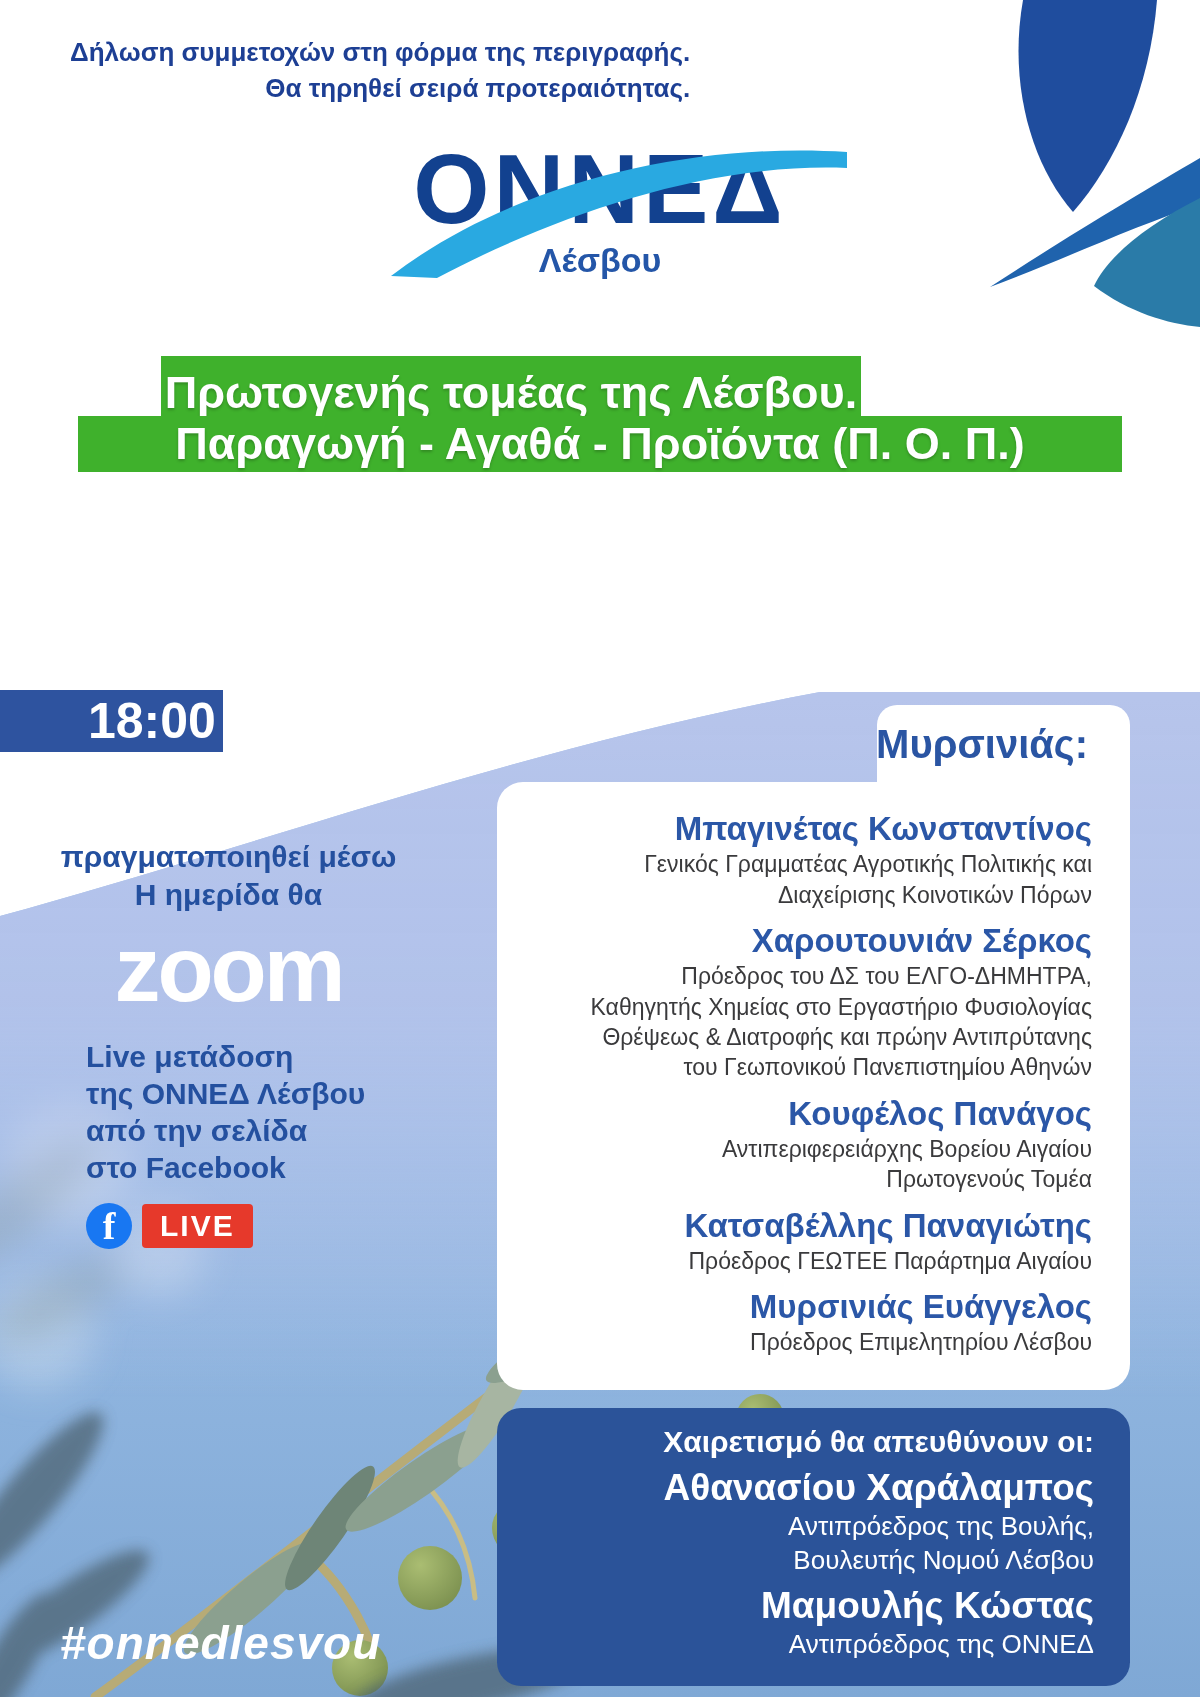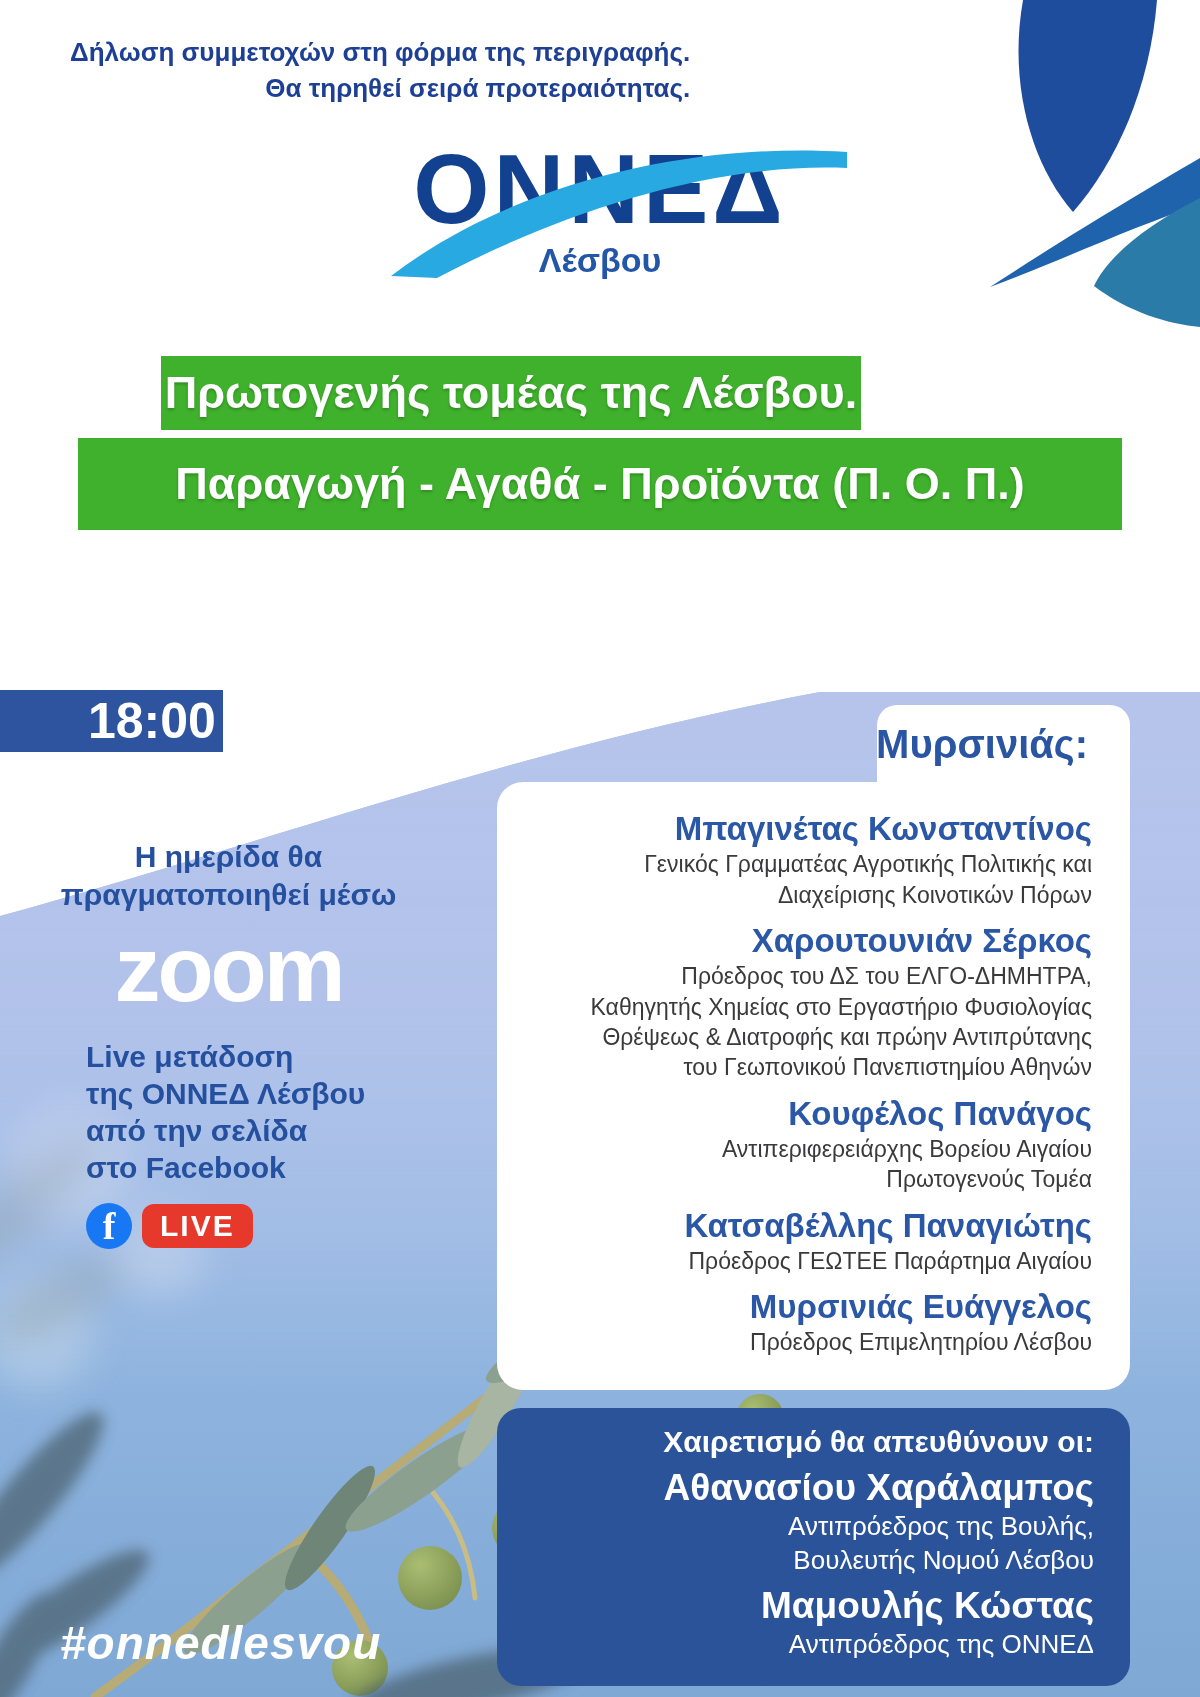--- a/index.html
+++ b/index.html
@@ -12,21 +12,21 @@
   
   .logo-wrap{position:absolute;left:0;top:138px;width:100%;text-align:center;}
   .logo-inner{position:relative;display:inline-block;}
   .logo-onned{font-size:98px;font-weight:800;color:#12418f;letter-spacing:4px;line-height:1.05;}
   .logo-swoosh{position:absolute;left:-28px;top:-12px;pointer-events:none;}
   .logo-region{font-size:34px;font-weight:700;color:#2456a8;margin-top:0px;}
   
   .banner{position:absolute;background:#3fb12c;color:#fff;font-weight:700;display:flex;
           align-items:center;justify-content:center;text-shadow:0 2px 3px rgba(0,0,0,.22);}
   .banner1{left:161px;width:700px;top:356px;height:74px;font-size:45px;}
-  .banner2{left:78px;width:1044px;top:438px;height:92px;font-size:45px;}
+  .banner2{left:78px;width:1044px;top:416px;height:56px;font-size:45px;}
   
   .lower{position:absolute;left:0;top:598px;width:1200px;height:1099px;overflow:hidden;
          background:linear-gradient(180deg,#b0c9ec 0%,#a3c2e9 35%,#91b6e0 65%,#7fa8d5 100%);}
   .scene-svg{position:absolute;left:0;top:0;}
   .dateband{position:absolute;left:0;top:0;width:100%;height:92px;background:#2e539f;display:flex;
             align-items:center;padding-left:88px;box-sizing:border-box;color:#fff;font-size:53px;
             font-weight:700;letter-spacing:1px;}
   .timestrip{position:absolute;left:0;top:92px;width:223px;height:62px;background:#2e539f;display:flex;
              align-items:center;padding-left:88px;box-sizing:border-box;color:#fff;font-size:50px;font-weight:700;}
   
@@ -48,21 +48,21 @@
   .zoomcol{position:absolute;left:56px;top:240px;width:345px;}
   .zoom-intro{text-align:center;font-size:30px;font-weight:700;color:#24509f;line-height:1.25;}
   .zoom-logo{text-align:center;font-size:92px;font-weight:700;color:#ffffff;letter-spacing:-3px;
              line-height:1;margin-top:10px;}
   .live-text{margin-top:24px;padding-left:30px;font-size:30px;font-weight:700;color:#24509f;line-height:1.23;}
   .fb-row{margin-top:16px;padding-left:30px;display:flex;align-items:center;gap:10px;}
   .fb-circle{width:46px;height:46px;border-radius:50%;background:#1877f2;color:#fff;display:flex;
              align-items:center;justify-content:center;font-size:38px;font-weight:700;
              font-family:"Liberation Serif",serif;}
   .live-badge{background:#e6392b;color:#fff;font-size:30px;font-weight:700;letter-spacing:2px;
-              padding:5px 18px;border-radius:12px;}
+              padding:5px 18px;border-radius:4px;}
   .hashtag{position:absolute;left:60px;top:1018px;font-size:46px;font-style:italic;font-weight:700;
            color:#fff;letter-spacing:1px;}
 </style>
 </head>
 <body>
 
 <div class="poster">
 
   <div class="note">
     <div>Δήλωση συμμετοχών στη φόρμα της περιγραφής.</div>
@@ -186,22 +186,22 @@
       <div class="greet-head">Χαιρετισμό θα απευθύνουν οι:</div>
       <div class="greet-name">Αθανασίου Χαράλαμπος</div>
       <div class="greet-role">Αντιπρόεδρος της Βουλής,</div>
       <div class="greet-role">Βουλευτής Νομού Λέσβου</div>
       <div class="greet-name">Μαμουλής Κώστας</div>
       <div class="greet-role">Αντιπρόεδρος της ΟΝΝΕΔ</div>
     </div>
 
     <div class="zoomcol">
       <div class="zoom-intro">
+        <div>πραγματοποιηθεί μέσω</div>
         <div>Η ημερίδα θα</div>
-        <div>πραγματοποιηθεί μέσω</div>
       </div>
       <div class="zoom-logo">zoom</div>
       <div class="live-text">
         <div>Live μετάδοση</div>
         <div>της ΟΝΝΕΔ Λέσβου</div>
         <div>από την σελίδα</div>
         <div>στο Facebook</div>
       </div>
       <div class="fb-row">
         <div class="fb-circle">f</div>

